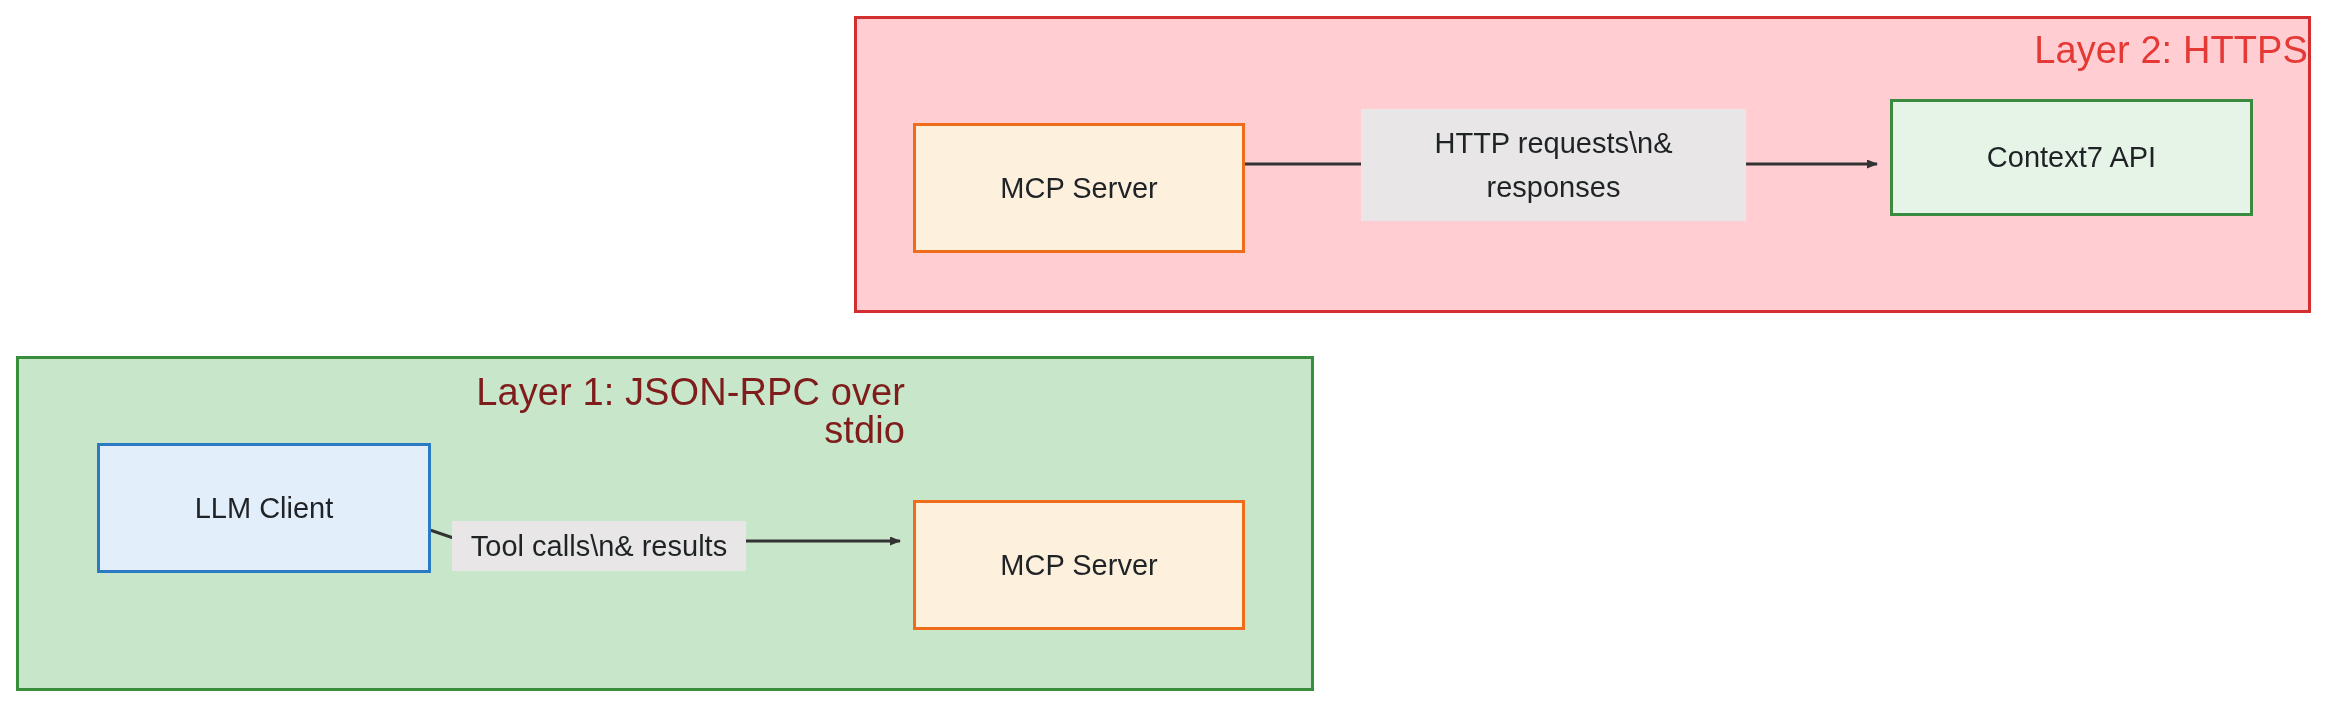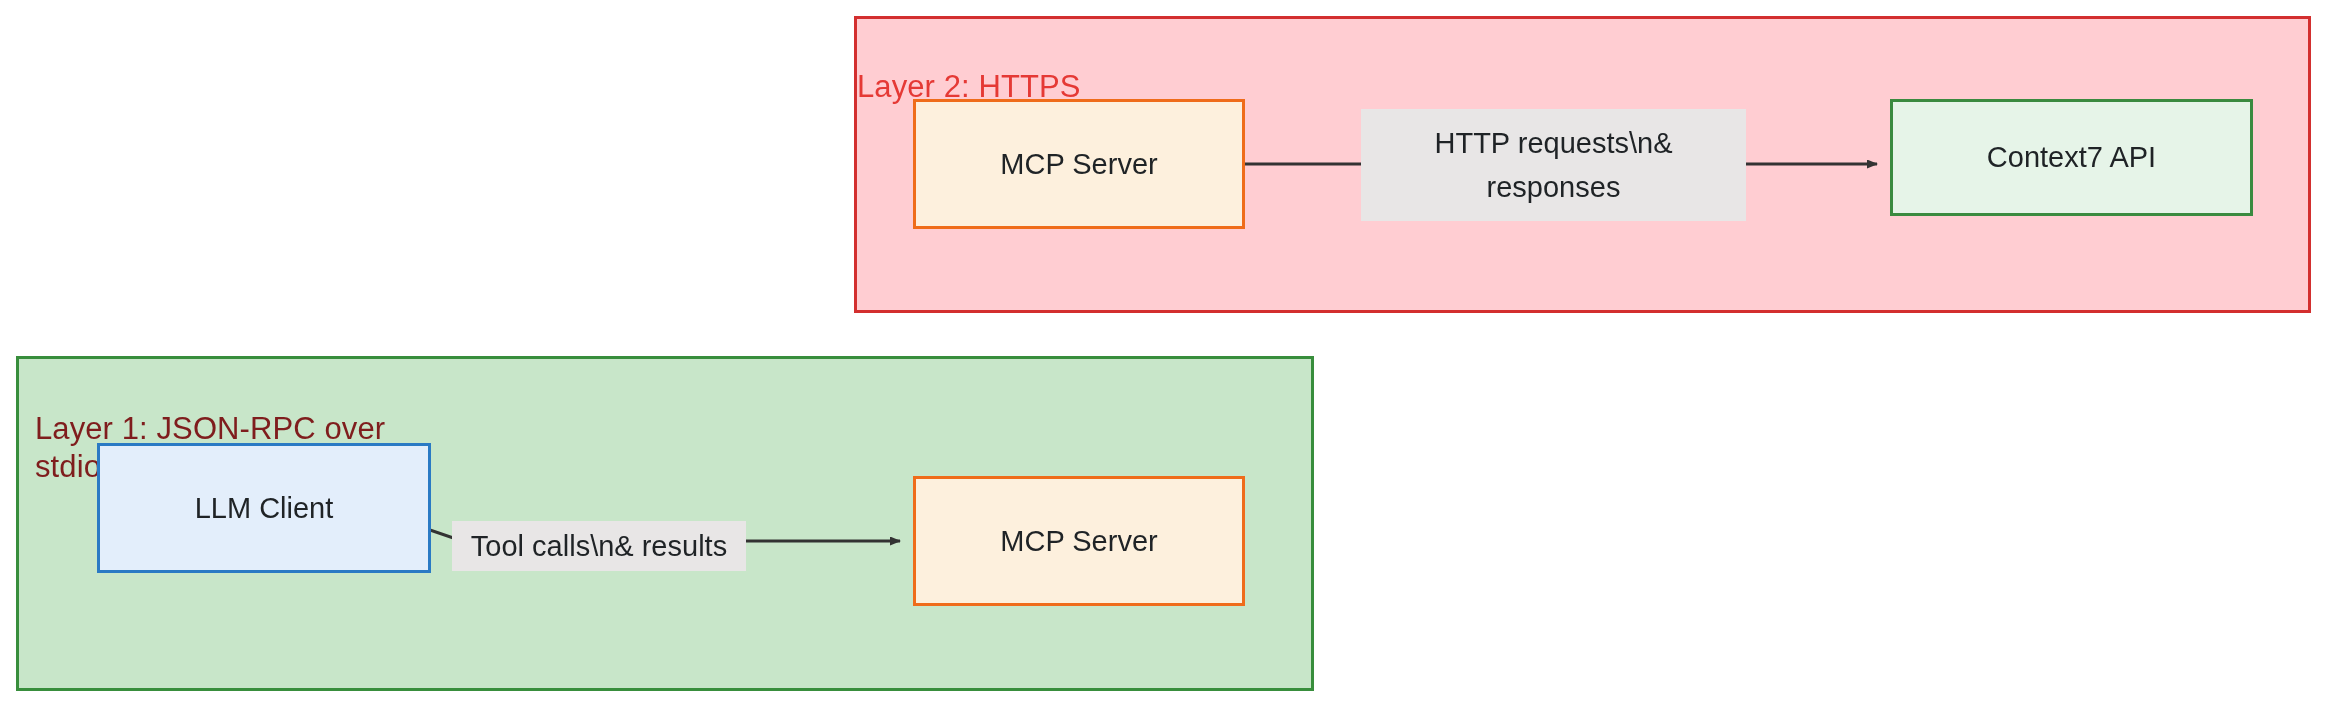--- a/index.html
+++ b/index.html
@@ -46,26 +46,25 @@
     width: 1298px;
     height: 335px;
     background: #c8e6c9;
     border-color: #388e3c;
   }
 
   .subgraph-title {
     position: absolute;
     left: 0;
     width: 100%;
-    text-align: left;
-    font-size: 31px;
+    text-align: right;
+    font-size: 38px;
     line-height: 38px;
     white-space: pre-line;
     letter-spacing: 0.1px;
-    margin-top: 37px;
   }
 
   #subgraph-layer2 .subgraph-title {
     top: 12px;
     color: #e53935;
   }
 
   #subgraph-layer1 .subgraph-title {
     top: 14px;
     width: 870px;
@@ -83,20 +82,21 @@
     align-items: center;
     justify-content: center;
     font-size: 29px;
     color: #1f2326;
     text-align: center;
   }
 
   .node-mcp {
     background: #fdf0dd;
     border-color: #ef6c1a;
+    margin-top: 24px;
   }
   .node-api {
     background: #e6f4e8;
     border-color: #3a8a3f;
   }
   .node-client {
     background: #e3eefb;
     border-color: #2a7ac4;
   }
 

